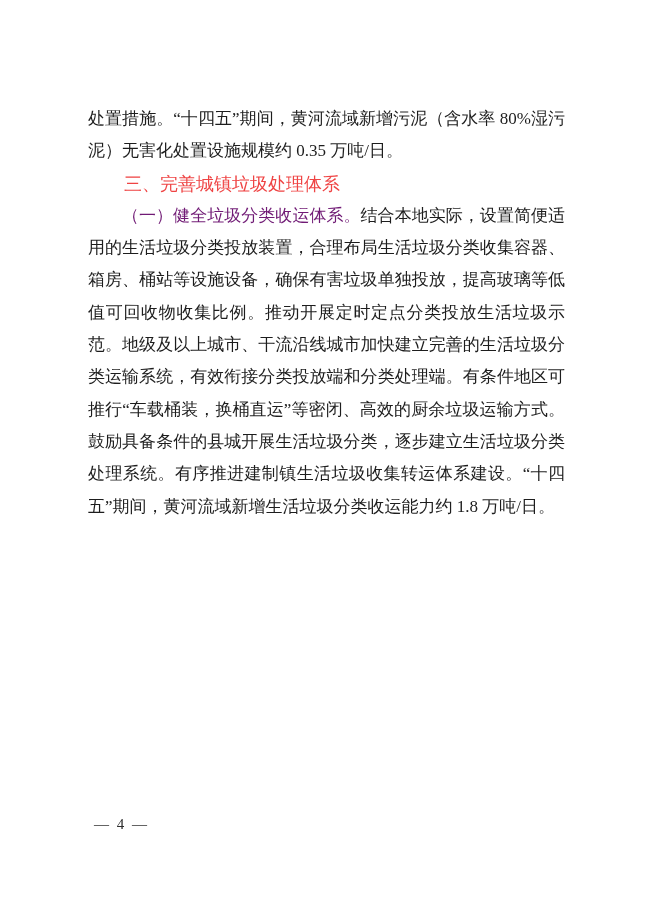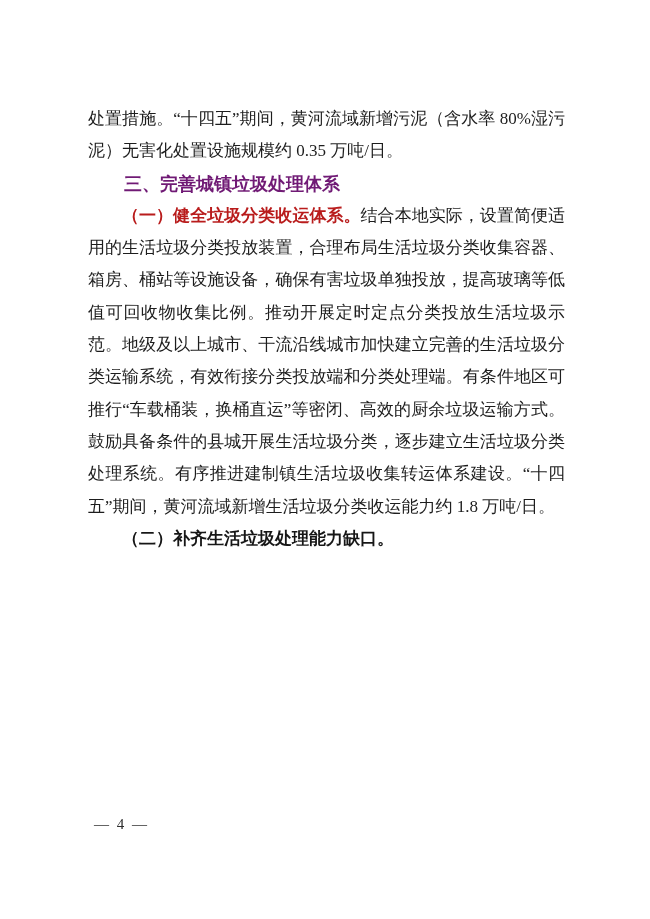--- a/index.html
+++ b/index.html
@@ -30,29 +30,29 @@
     margin: 0;
     text-indent: 2em;
   }
   .content p.no-indent {
     text-indent: 0;
   }
   .section-heading {
     margin: 0;
     text-indent: 2em;
     font-family: "Liberation Sans", "DejaVu Sans", sans-serif;
-    font-weight: bold;
+    font-weight: normal;
     font-size: 18px;
     line-height: 32.3px;
-    color: #701a75;
+    color: #ef4444;
     text-align: left;
   }
   .lead {
-    font-weight: bold;
-    color: #b91c1c;
+    font-weight: normal;
+    color: #701a75;
   }
   .subsection-title {
     font-weight: bold;
     color: #161616;
     text-align: left;
   }
   .page-footer {
     position: absolute;
     left: 94px;
     top: 816px;
@@ -67,19 +67,18 @@
 
 <div class="page">
   <div class="content">
 
     <p class="no-indent">处置措施。“十四五”期间，黄河流域新增污泥（含水率 80%湿污泥）无害化处置设施规模约 0.35 万吨/日。</p>
 
     <h2 class="section-heading">三、完善城镇垃圾处理体系</h2>
 
     <p><span class="lead">（一）健全垃圾分类收运体系。</span><span>结合本地实际，设置简便适用的生活垃圾分类投放装置，合理布局生活垃圾分类收集容器、箱房、桶站等设施设备，确保有害垃圾单独投放，提高玻璃等低值可回收物收集比例。推动开展定时定点分类投放生活垃圾示范。地级及以上城市、干流沿线城市加快建立完善的生活垃圾分类运输系统，有效衔接分类投放端和分类处理端。有条件地区可推行“车载桶装，换桶直运”等密闭、高效的厨余垃圾运输方式。鼓励具备条件的县城开展生活垃圾分类，逐步建立生活垃圾分类处理系统。有序推进建制镇生活垃圾收集转运体系建设。“十四五”期间，黄河流域新增生活垃圾分类收运能力约 1.8 万吨/日。</span></p>
 
-    <p class="subsection-title">（二）补齐生活垃圾处理能力缺口。</p>
 
 
   </div>
 
   <div class="page-footer">— 4 —</div>
 </div>
 
 </body></html>

